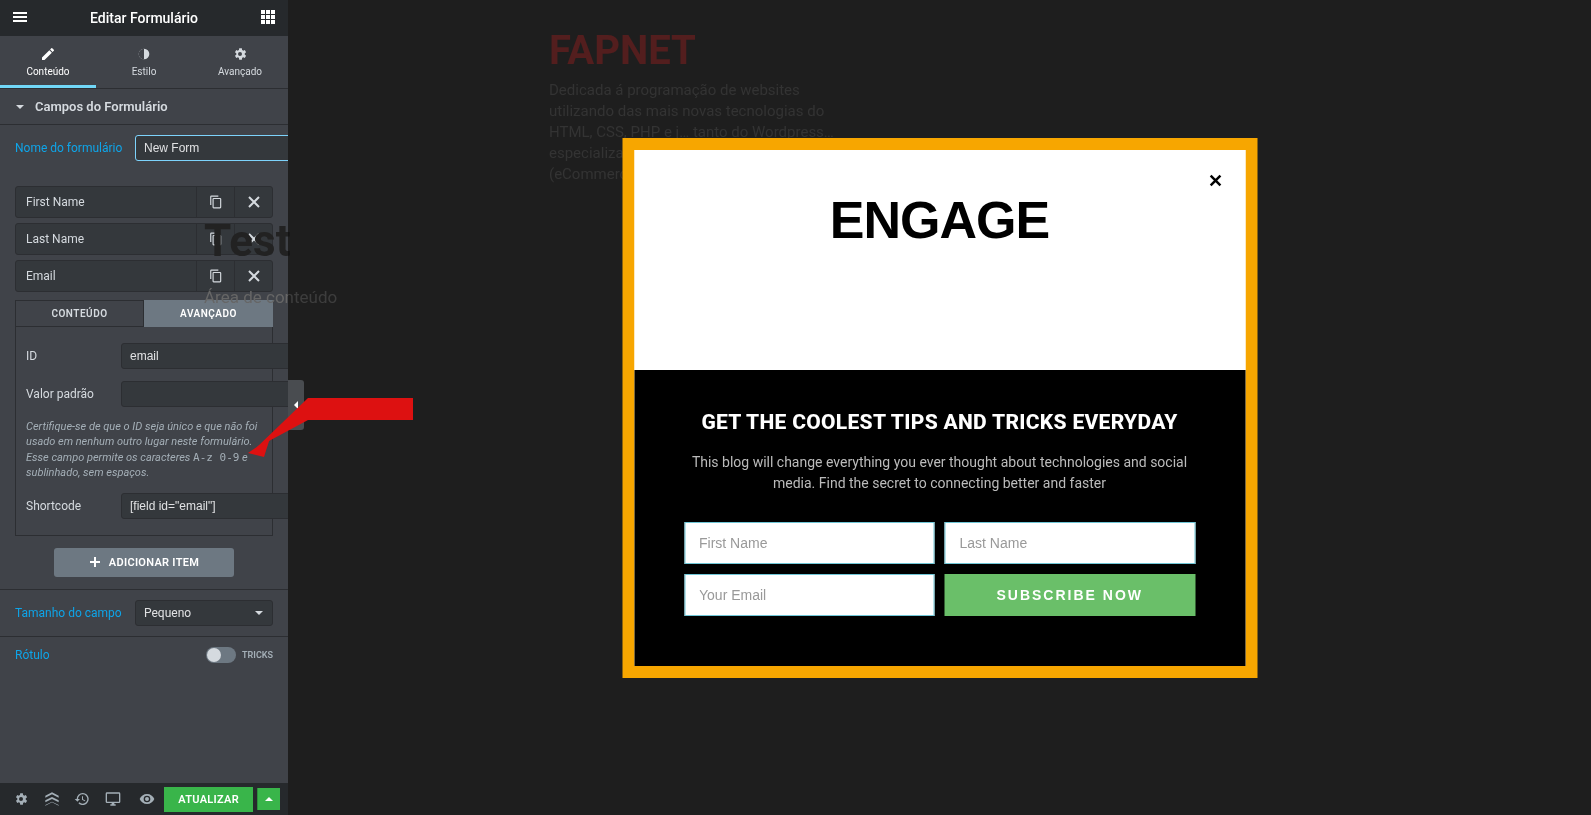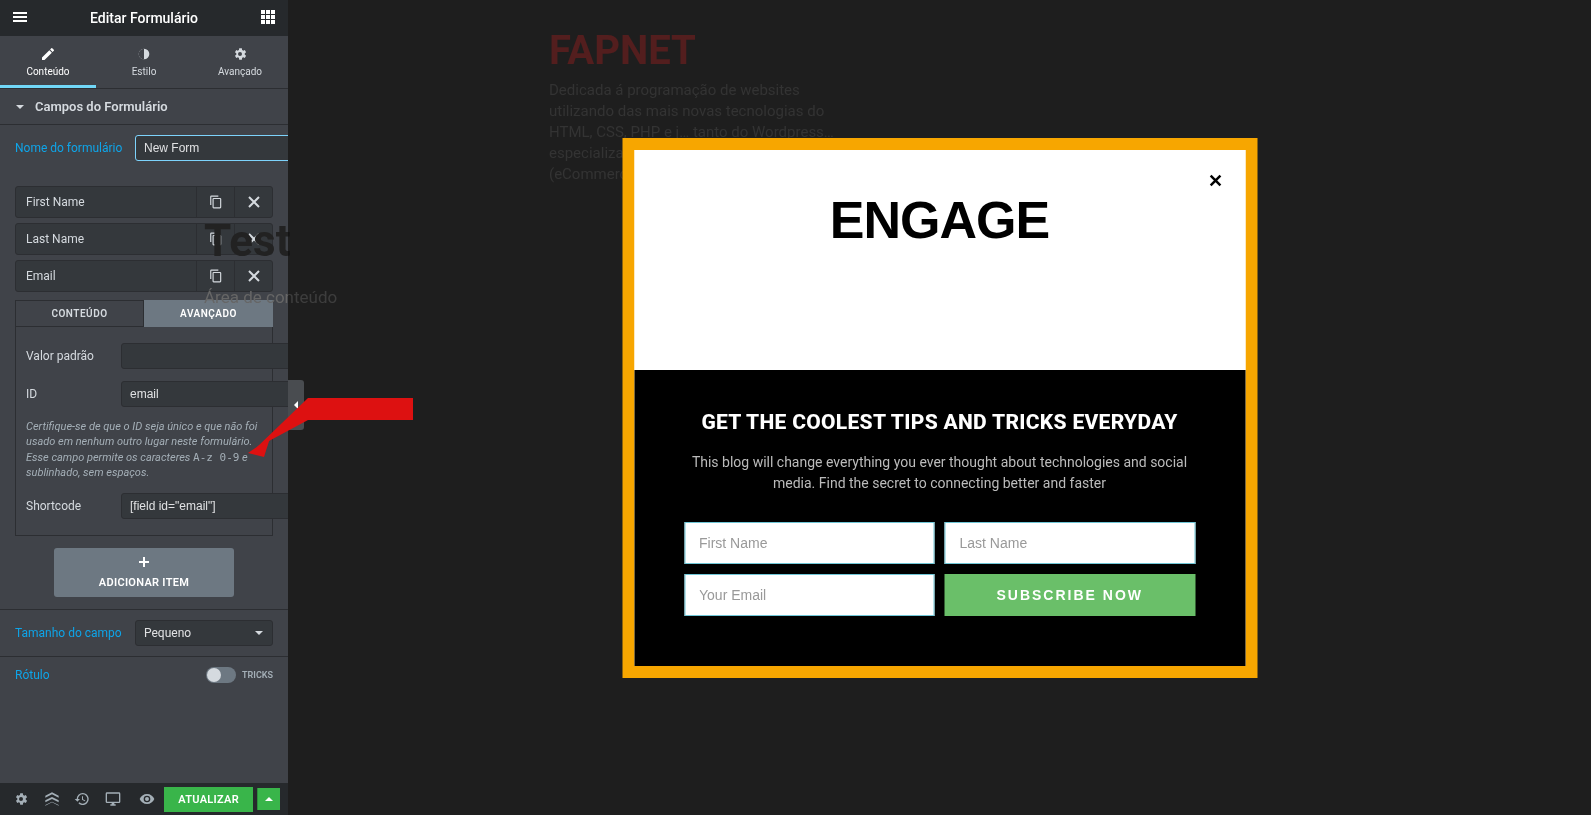--- a/index.html
+++ b/index.html
@@ -188,21 +188,20 @@
       gap: 8px;
       padding: 8px 18px;
       background: #6d7882;
       color: #fff;
       font-size: 11px;
       font-weight: 600;
       border-radius: 3px;
       cursor: pointer;
       width: 180px;
       letter-spacing: 0.3px;
-      flex-direction: column;
     }
     .select-wrap {
       flex: 1;
       position: relative;
     }
     .select-display {
       background: #34383c;
       border: 1px solid #2c2e32;
       color: #e0e1e3;
       padding: 5px 8px;
@@ -516,29 +515,29 @@
       </div>
     </div>
 
     <div class="sub-tabs">
       <div class="sub-tab inactive">CONTEÚDO</div>
       <div class="sub-tab active">AVANÇADO</div>
     </div>
 
     <div class="sub-panel">
       <div class="sub-row">
+        <span class="sub-label">ID</span>
+        <input class="sub-input" style="border-radius: 3px;" value="email">
+      </div>
+      <div class="sub-row">
         <span class="sub-label">Valor padrão</span>
         <div class="sub-input-wrap">
           <input class="sub-input" value="" style="">
 
         </div>
-      </div>
-      <div class="sub-row">
-        <span class="sub-label">ID</span>
-        <input class="sub-input" style="border-radius: 3px;" value="email">
       </div>
       <div class="help-note">
         <span>Certifique-se de que o ID seja único e que não foi usado em nenhum outro lugar neste formulário. Esse campo permite os caracteres </span><span class="mono">A-z 0-9</span><span> e sublinhado, sem espaços.</span>
       </div>
       <div class="sub-row">
         <span class="sub-label">Shortcode</span>
         <input class="sub-input" style="border-radius: 3px;" value="[field id=&quot;email&quot;]">
       </div>
     </div>
 

